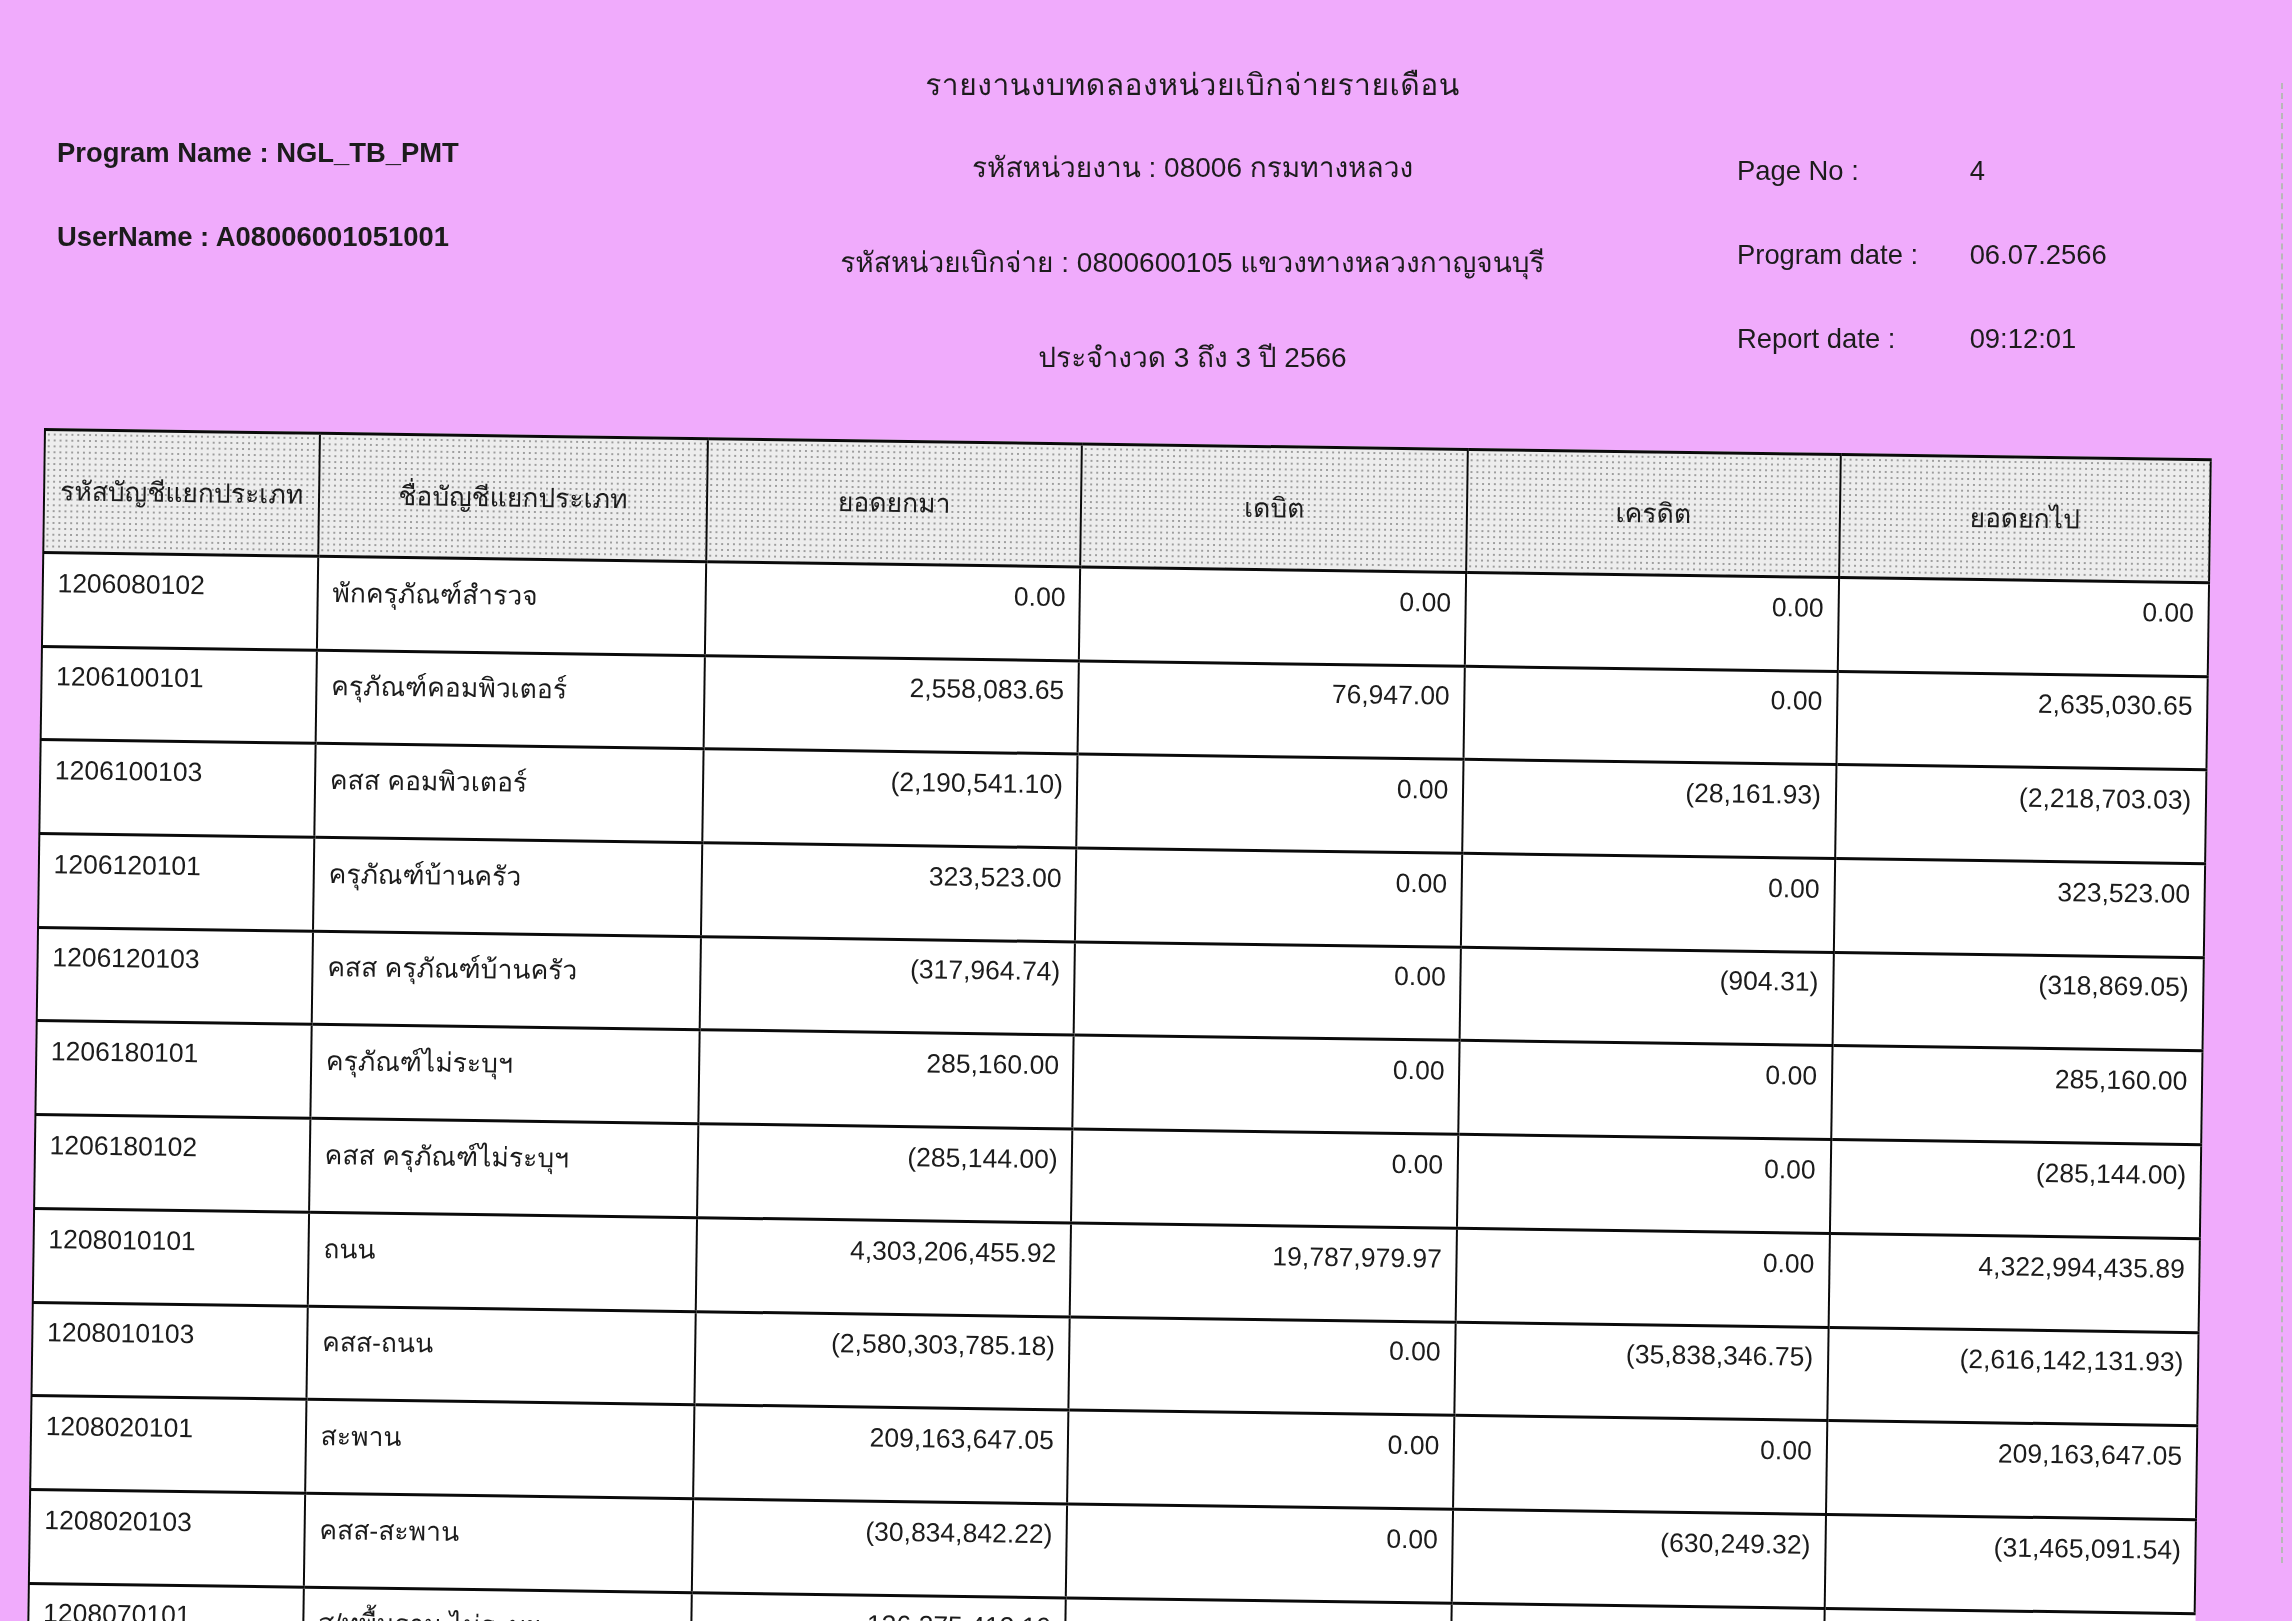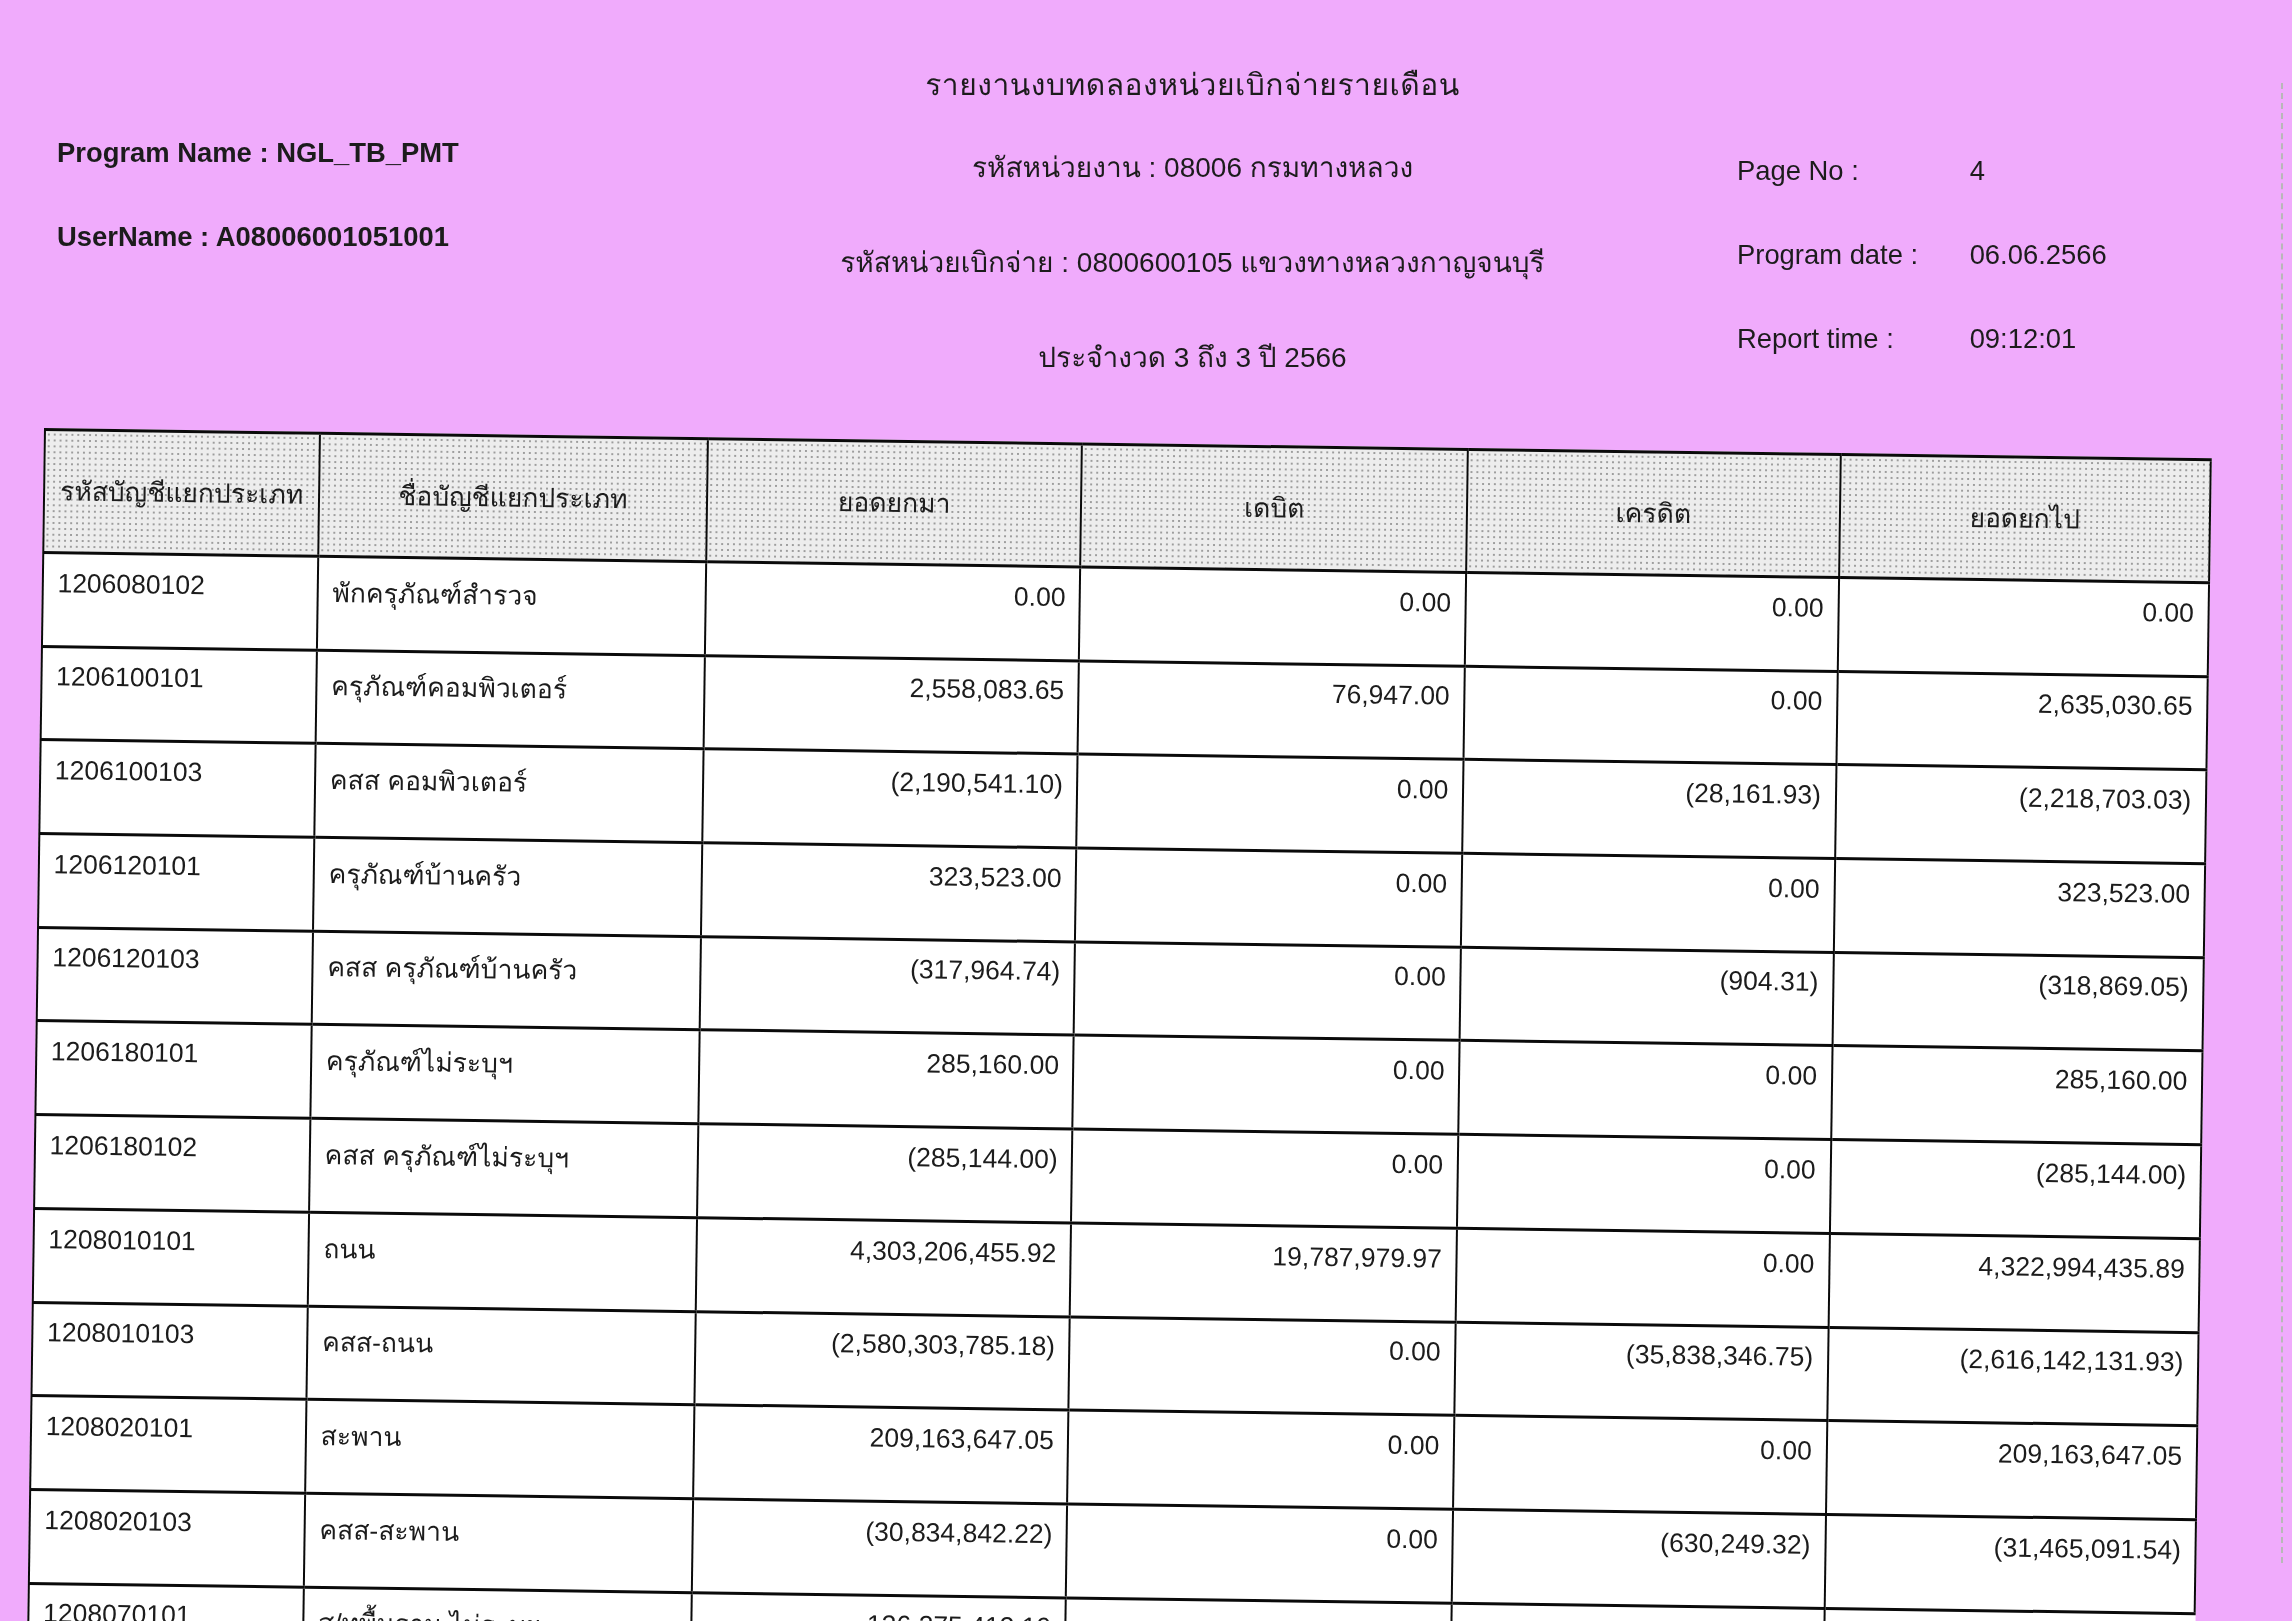--- a/index.html
+++ b/index.html
@@ -125,24 +125,24 @@
     <div class="line">ประจำงวด 3 ถึง 3 ปี 2566</div>
   </div>
 
   <div class="hdr-right">
     <div class="line">
       <span class="lbl">Page No :</span>
       <span class="val">4</span>
     </div>
     <div class="line">
       <span class="lbl">Program date :</span>
-      <span class="val">06.06.2566</span>
-    </div>
-    <div class="line">
-      <span class="lbl">Report time :</span>
+      <span class="val">06.07.2566</span>
+    </div>
+    <div class="line">
+      <span class="lbl">Report date :</span>
       <span class="val">09:12:01</span>
     </div>
   </div>
 
   <div class="tbl-wrap">
     <table class="acct">
       <colgroup>
         <col style="width:12.7%">
         <col style="width:17.9%">
         <col style="width:17.3%">

